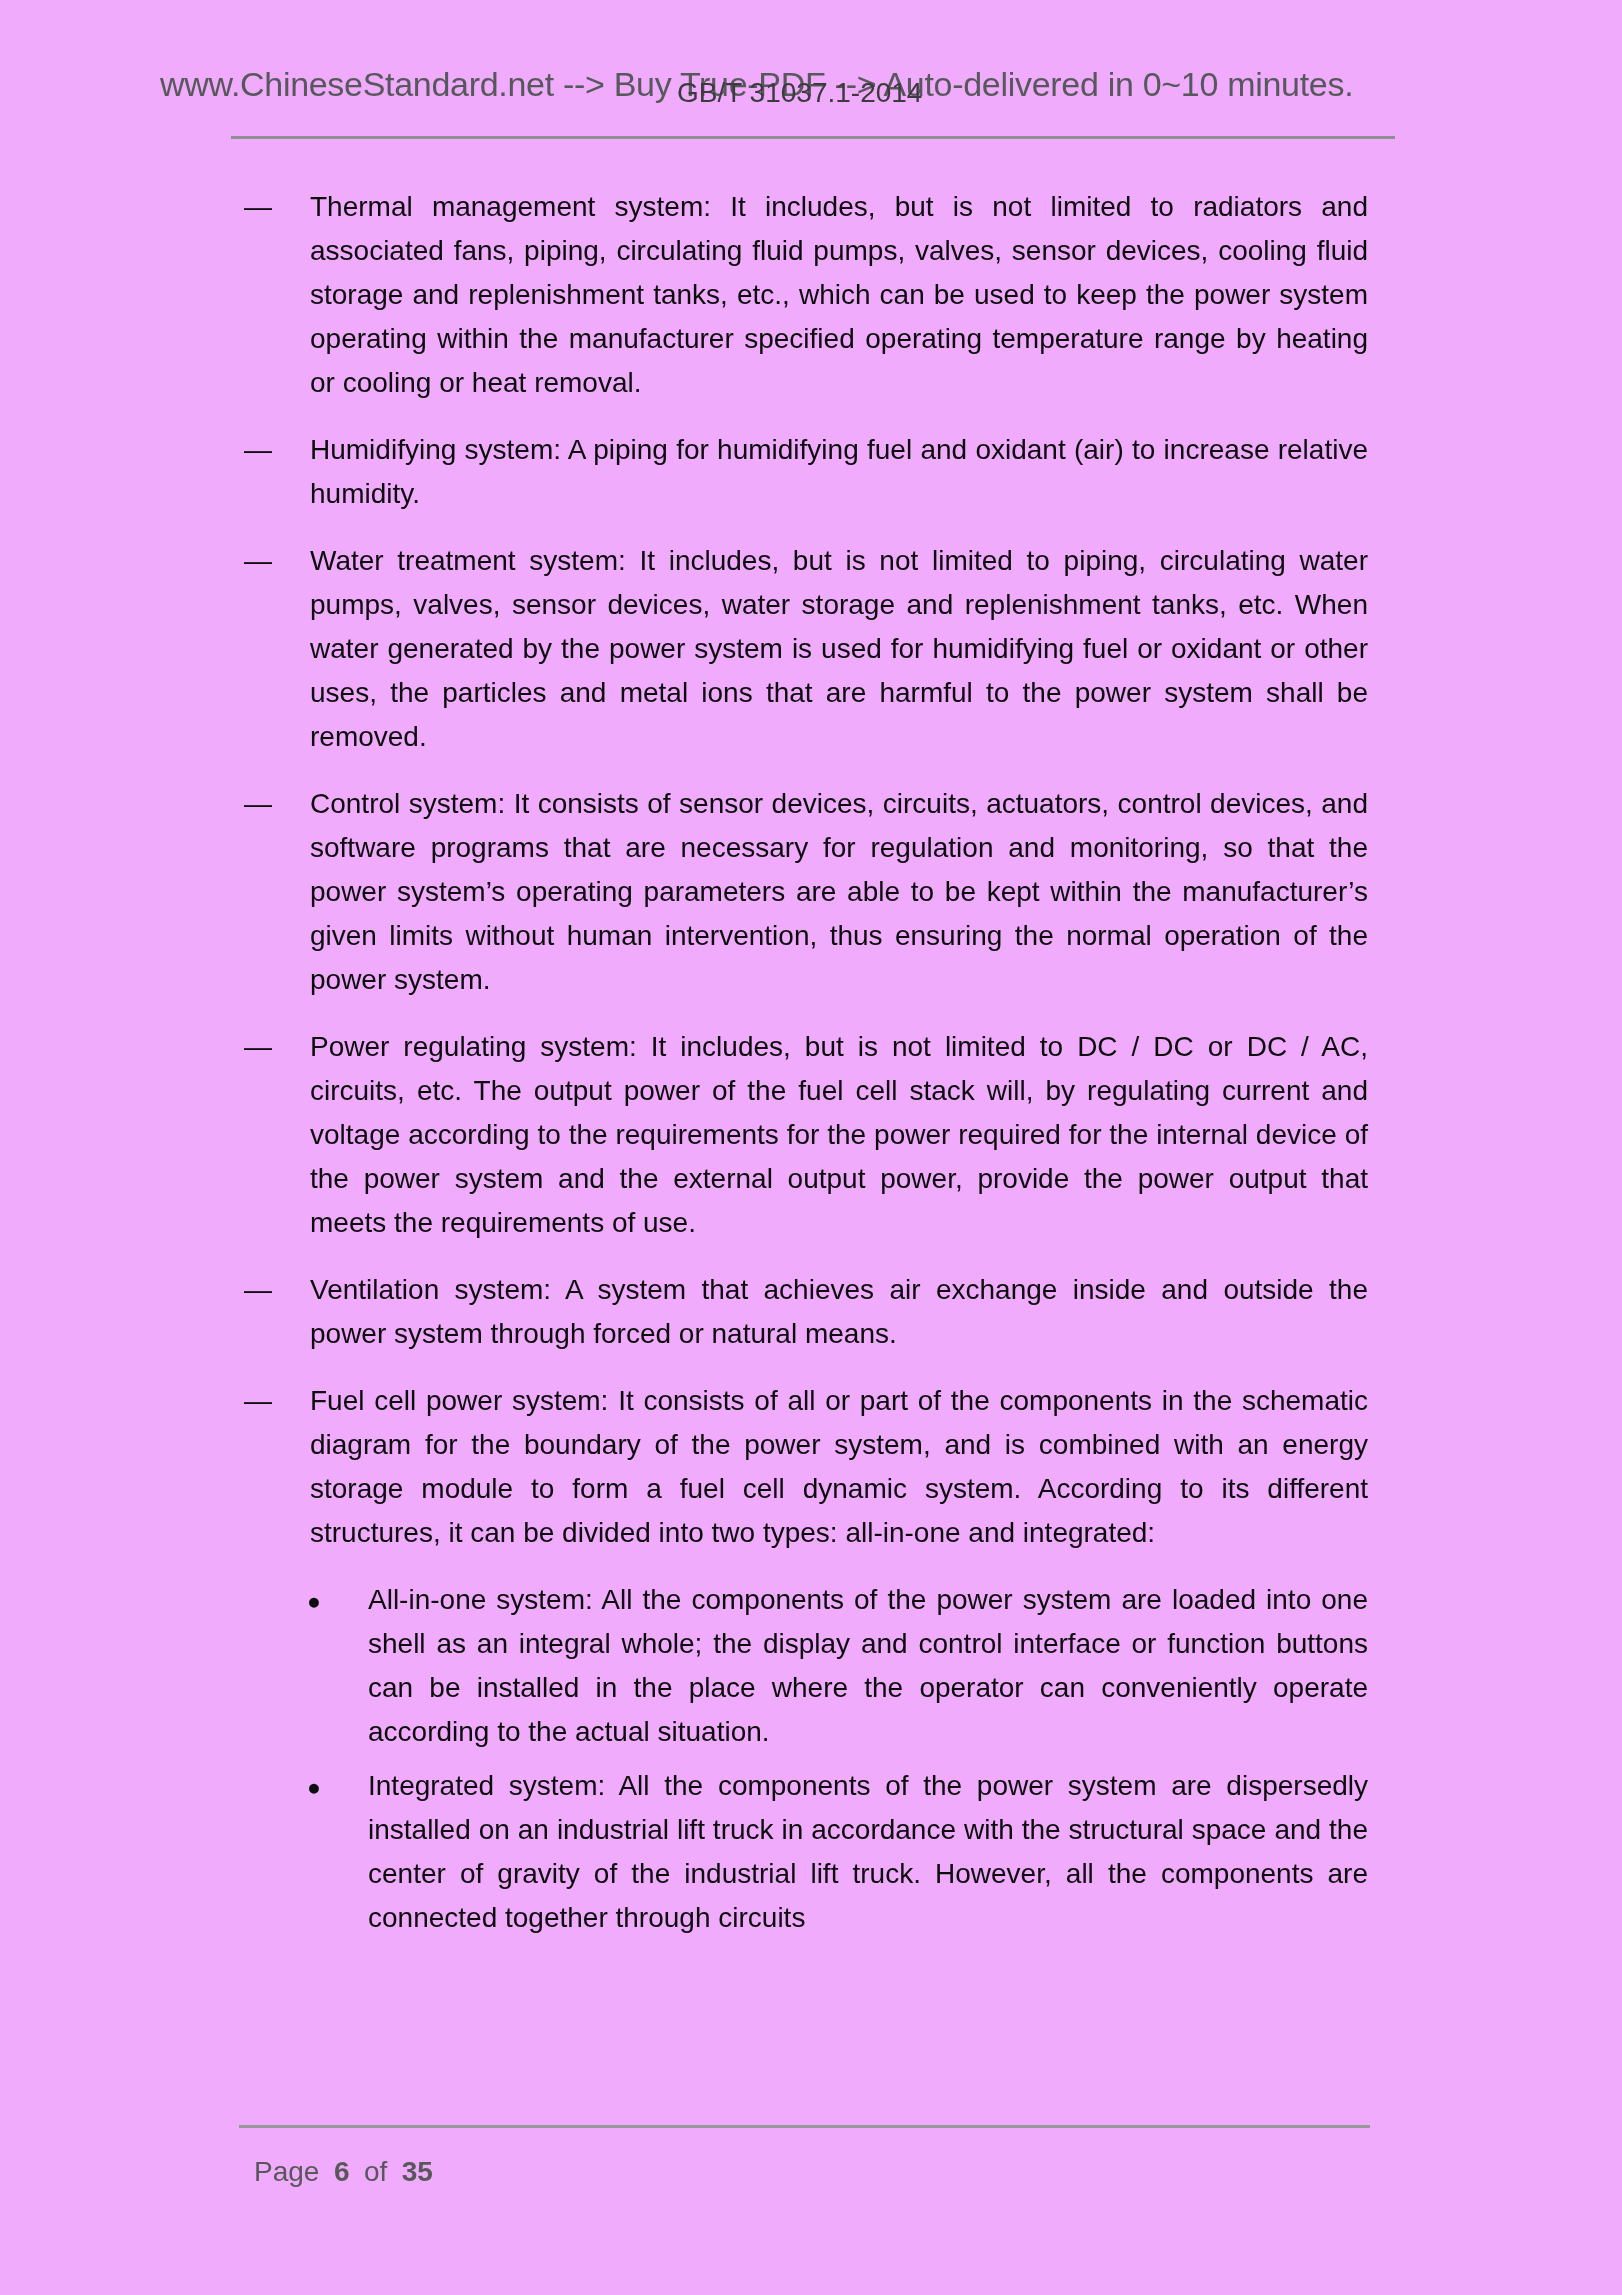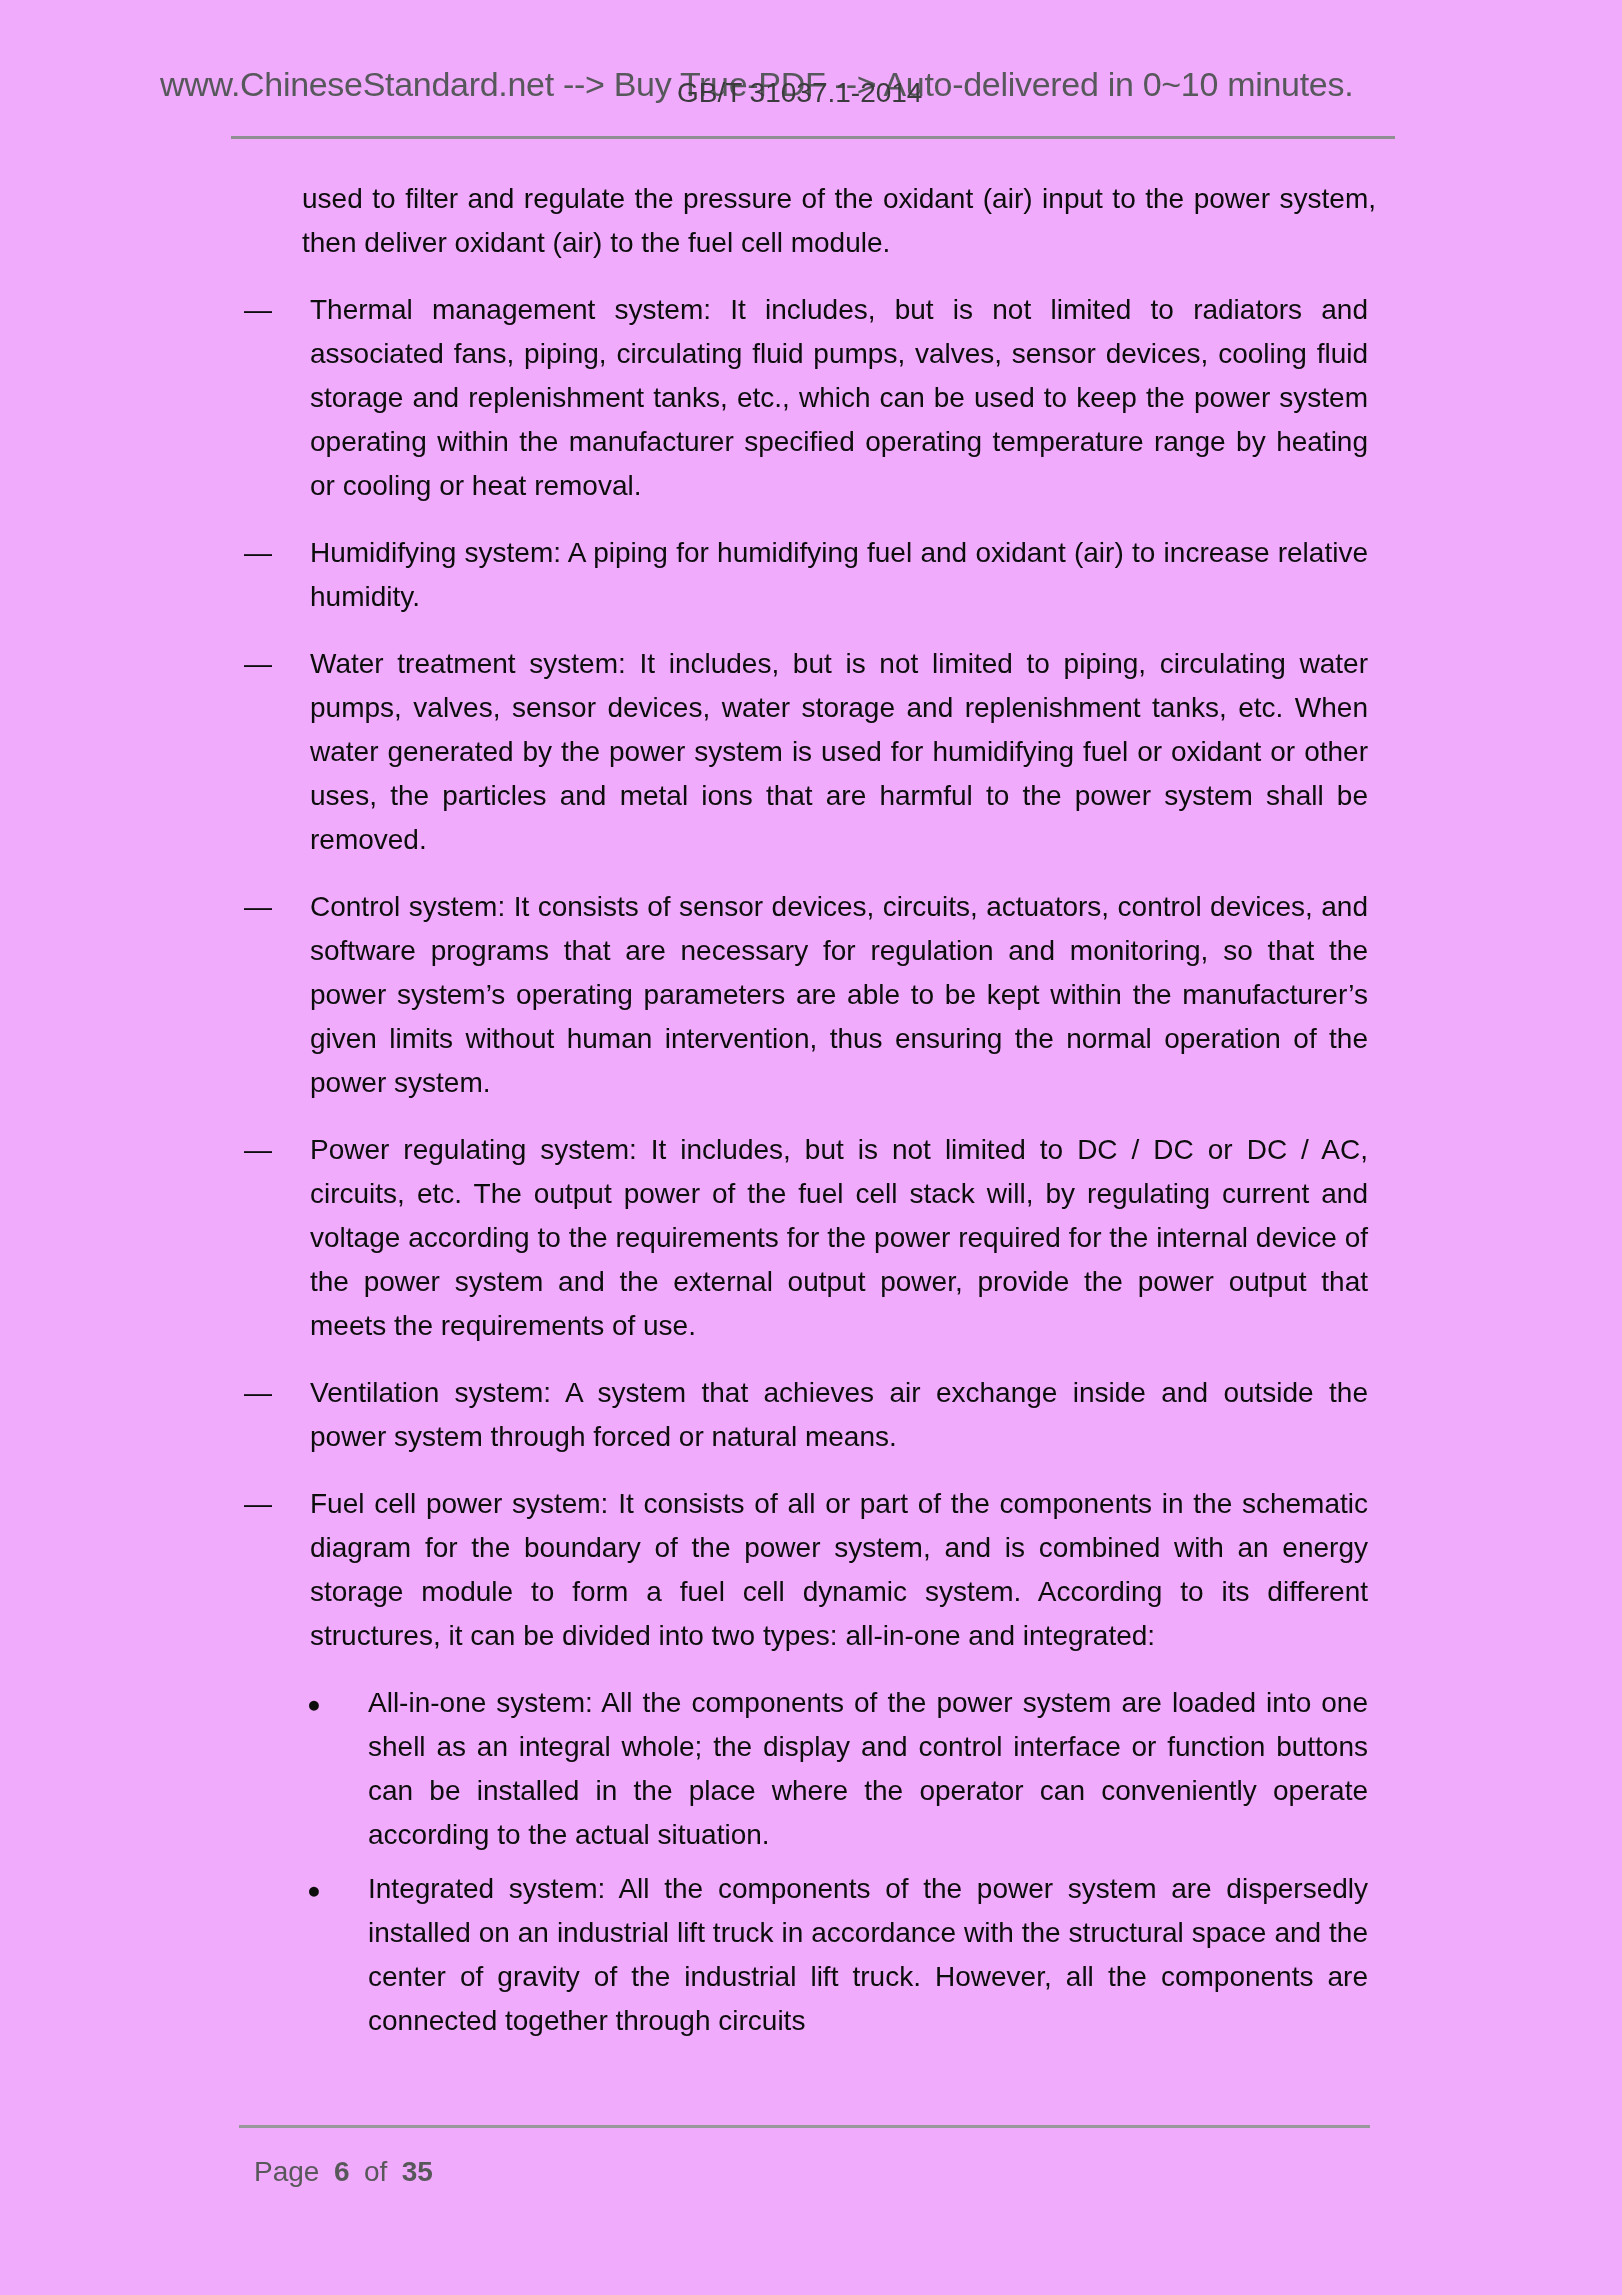--- a/index.html
+++ b/index.html
@@ -123,21 +123,20 @@
 <body>
 
 <div class="page">
 
   <div class="header-site-line">www.ChineseStandard.net --&gt; Buy True-PDF --&gt; Auto-delivered in 0~10 minutes.</div>
   <div class="header-doc-number">GB/T 31037.1-2014</div>
   <div class="header-rule"></div>
 
   <div class="content">
 
-    <p class="para">used to filter and regulate the pressure of the oxidant (air) input to the power system, then deliver oxidant (air) to the fuel cell module.</p>
 
     <div class="dash-item">
       <span class="marker">—</span>
       <p class="item-text">Thermal management system: It includes, but is not limited to radiators and associated fans, piping, circulating fluid pumps, valves, sensor devices, cooling fluid storage and replenishment tanks, etc., which can be used to keep the power system operating within the manufacturer specified operating temperature range by heating or cooling or heat removal.</p>
     </div>
 
     <div class="dash-item">
       <span class="marker">—</span>
       <p class="item-text">Humidifying system: A piping for humidifying fuel and oxidant (air) to increase relative humidity.</p>
     </div>

